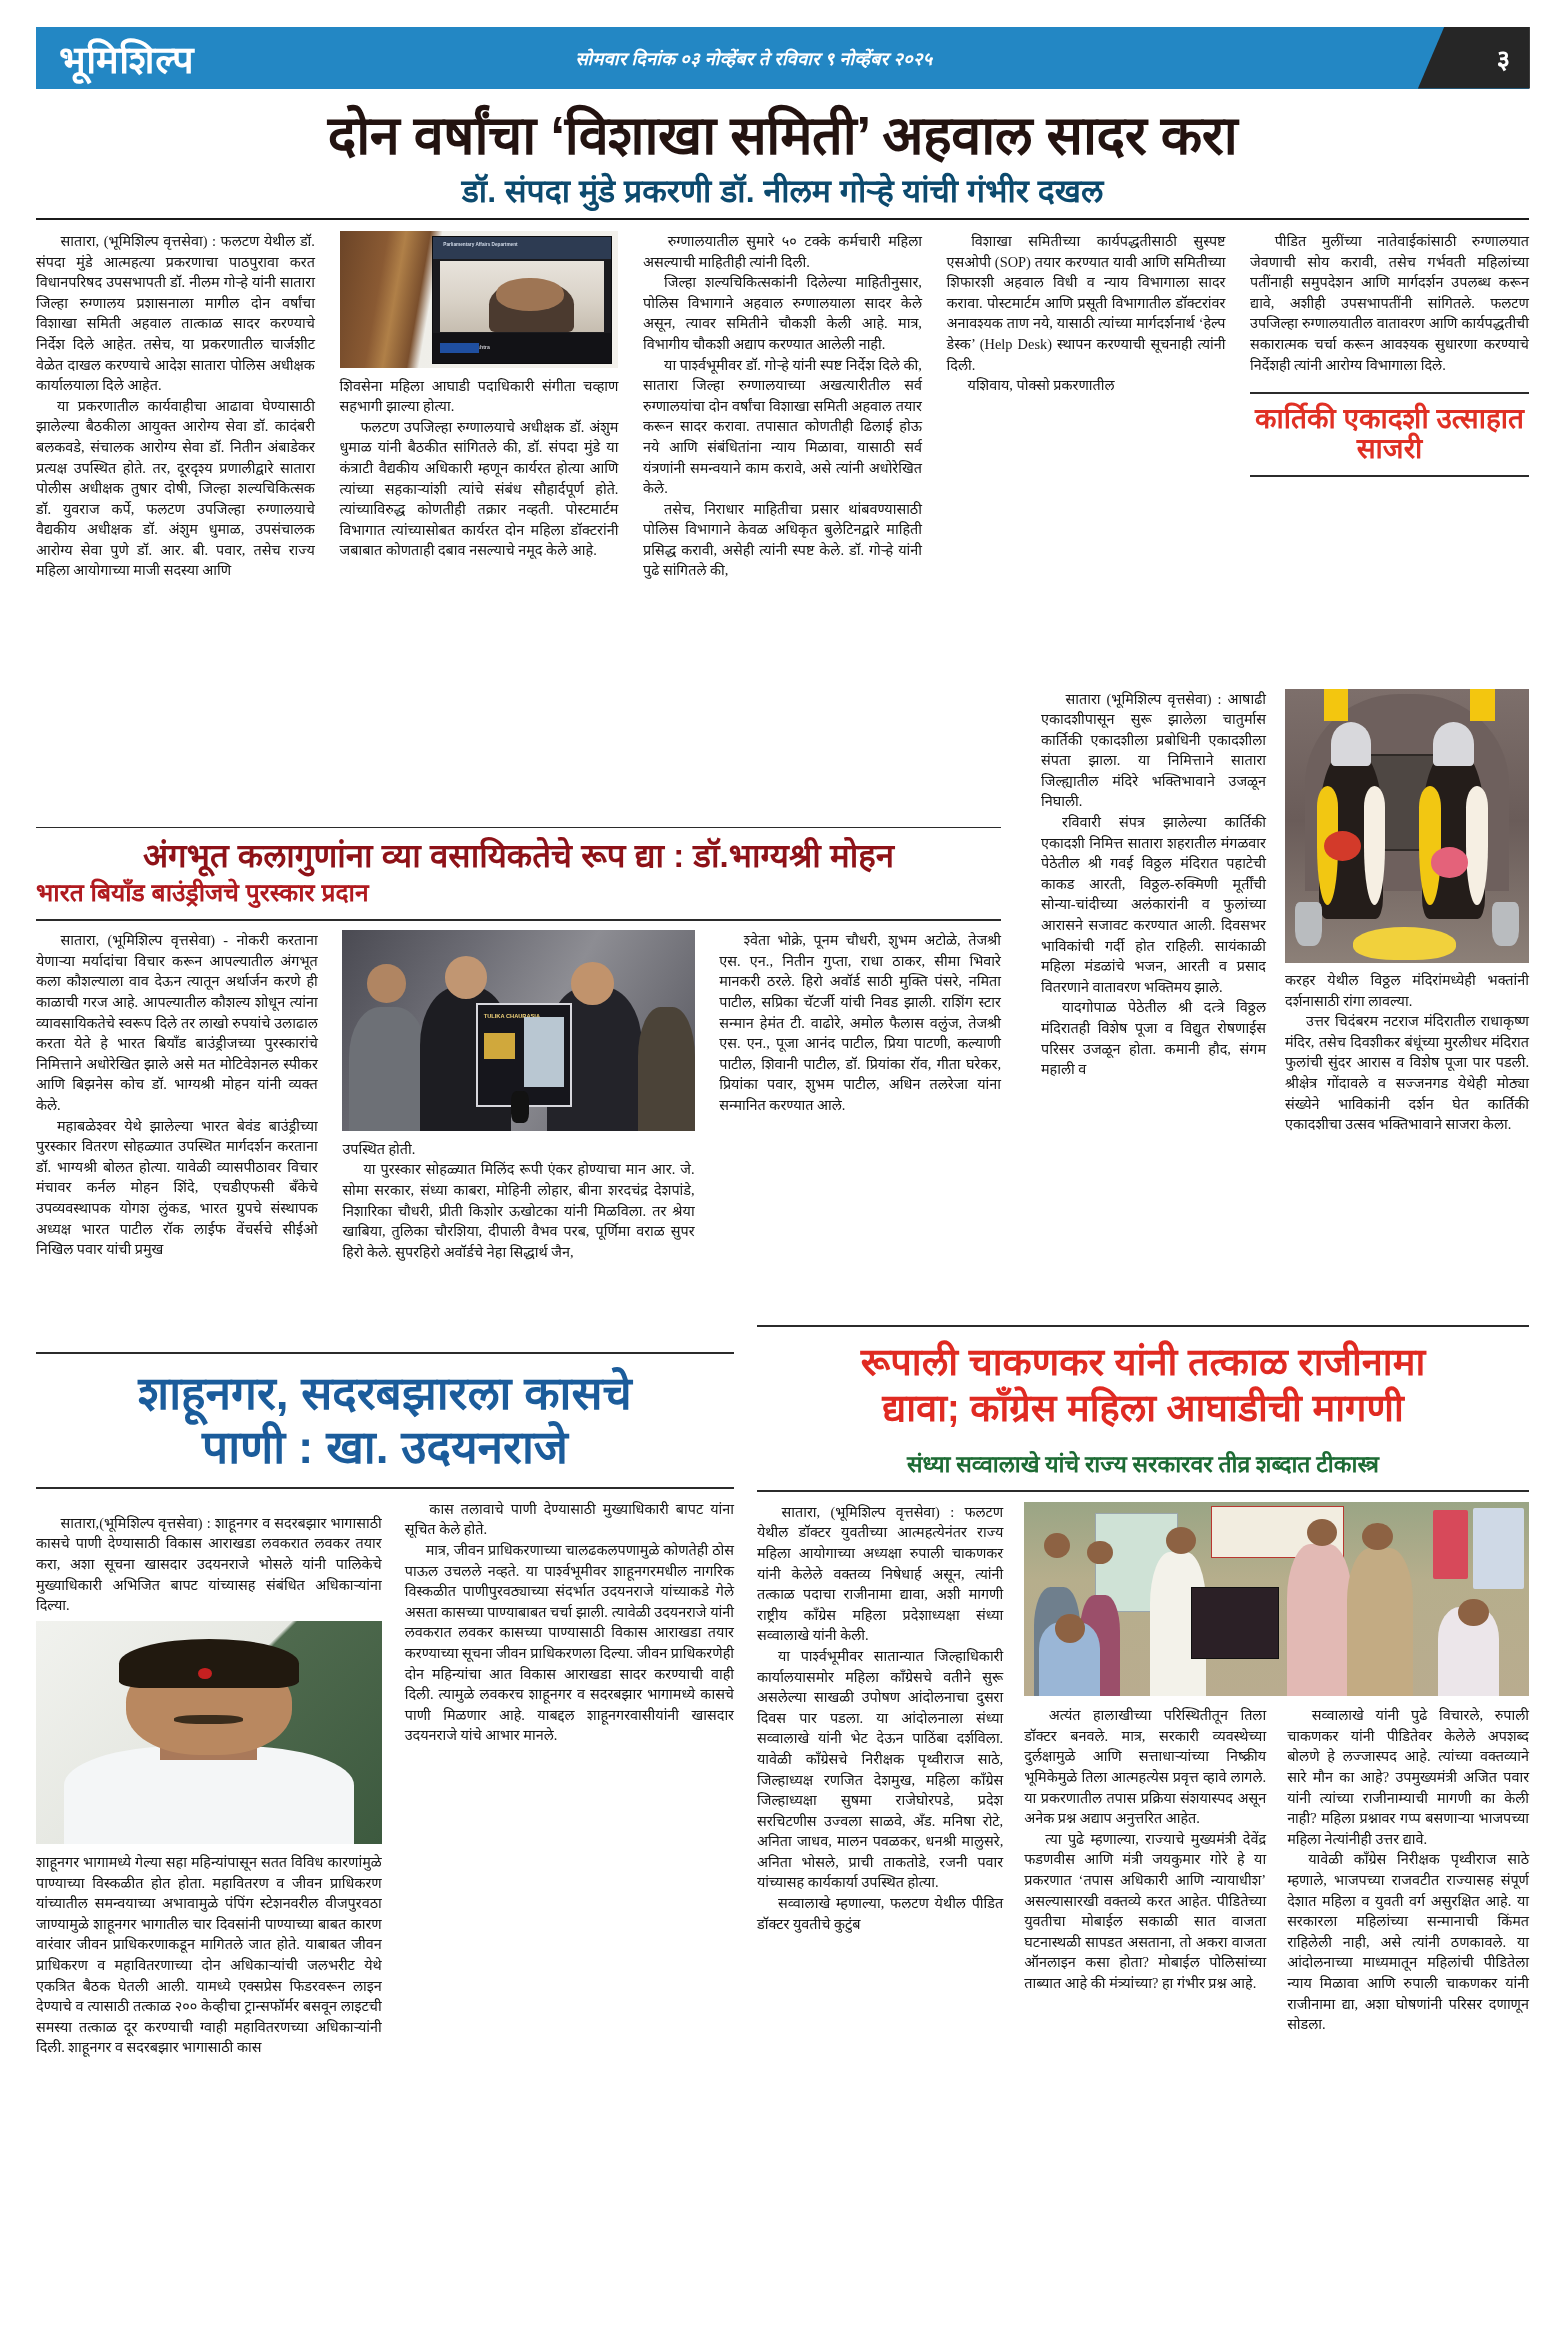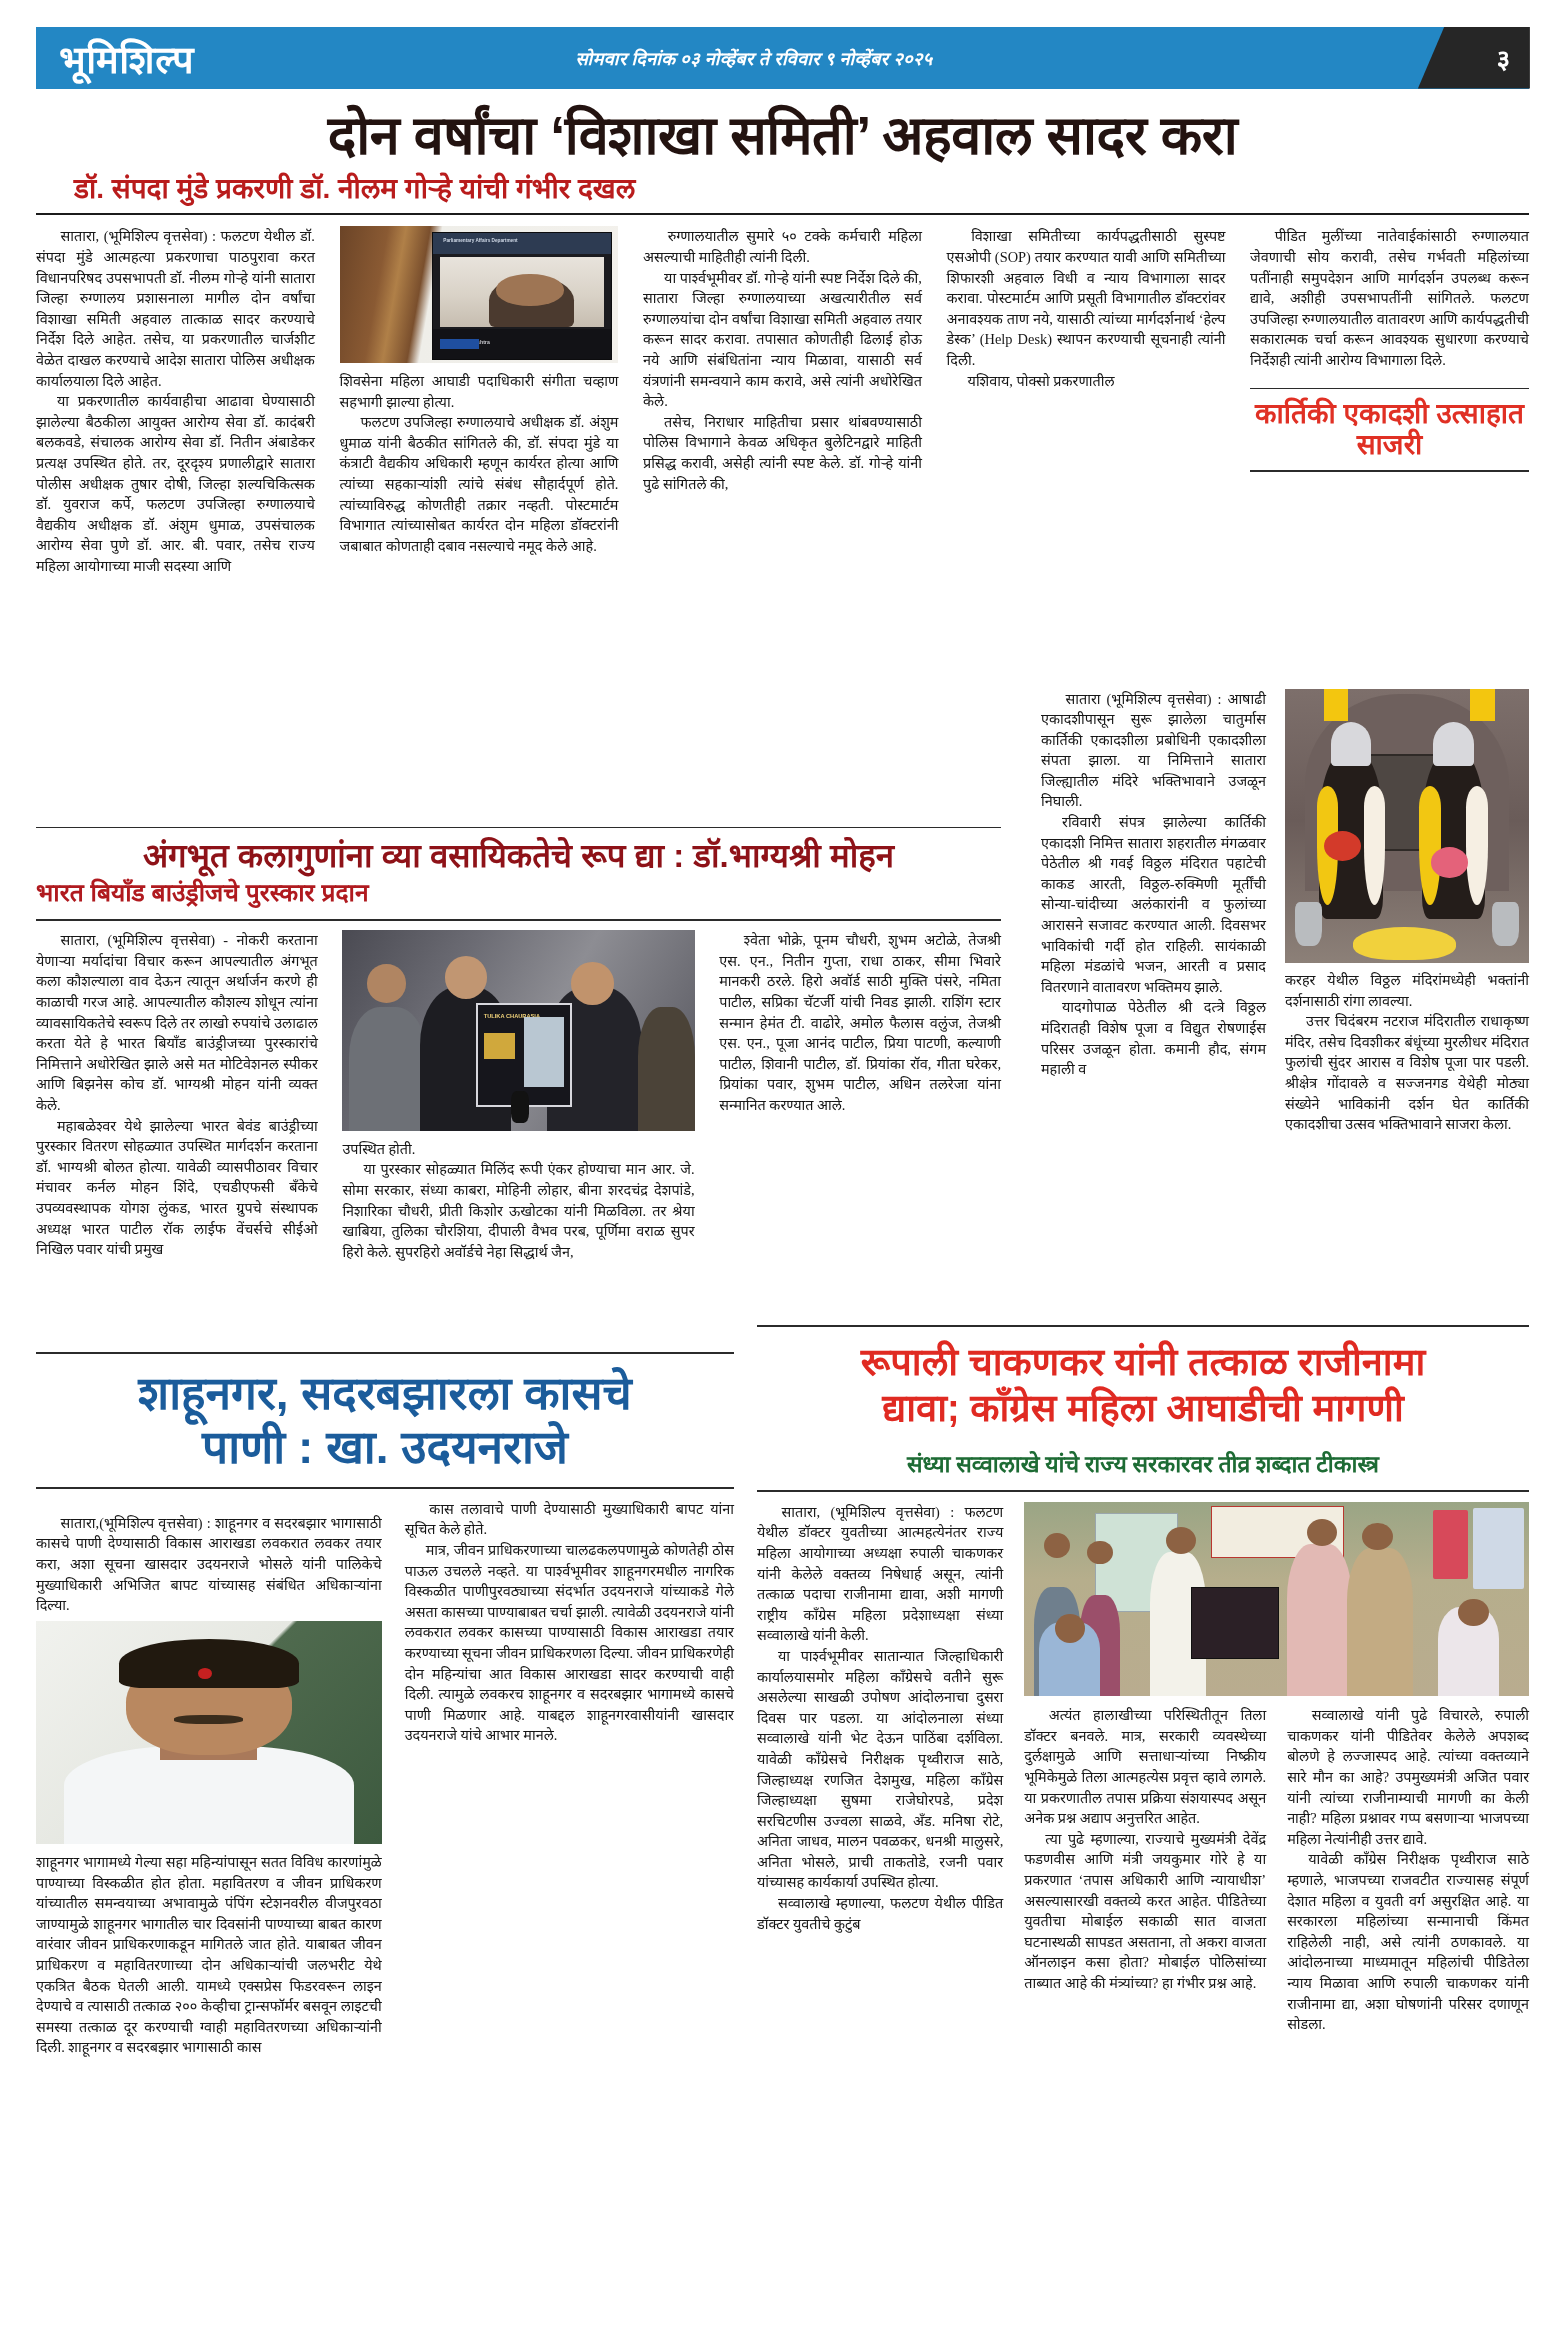--- a/index.html
+++ b/index.html
@@ -48,22 +48,22 @@
   }
 
   
   .hl-main{
     text-align:center;font-weight:bold;color:#231310;
     font-size:54px;line-height:1.08;letter-spacing:-0.5px;
     margin:17px 38px 1.9px 38px;
     font-family:"Liberation Sans","DejaVu Sans",sans-serif;
   }
   .hl-sub-red{
-    text-align:left;font-weight:bold;color:#b91c1c;
-    font-size:28px;line-height:1.15;margin:9.5px 38px 5.7px 38px;
+    text-align:center;font-weight:bold;color:#0c4a6e;
+    font-size:32px;line-height:1.15;margin:9.5px 38px 5.7px 38px;
     font-family:"Liberation Sans","DejaVu Sans",sans-serif;
   }
   .hl-sec-dark{
     text-align:center;font-weight:bold;color:#8e1218;
     font-size:33px;line-height:1.1;
     font-family:"Liberation Sans","DejaVu Sans",sans-serif;
   }
   .hl-sec-red2{
     text-align:left;font-weight:bold;color:#b01a1f;
     font-size:24.6px;line-height:1.15;margin-top:5px;
@@ -208,20 +208,21 @@
             </div>
             <div class="vc-nic"></div>
           </div>
         </div>
         <p class="bt">शिवसेना महिला आघाडी पदाधिकारी संगीता चव्हाण सहभागी झाल्या होत्या.</p>
         <p class="bt">फलटण उपजिल्हा रुग्णालयाचे अधीक्षक डॉ. अंशुम धुमाळ यांनी बैठकीत सांगितले की, डॉ. संपदा मुंडे या कंत्राटी वैद्यकीय अधिकारी म्हणून कार्यरत होत्या आणि त्यांच्या सहकाऱ्यांशी त्यांचे संबंध सौहार्दपूर्ण होते. त्यांच्याविरुद्ध कोणतीही तक्रार नव्हती. पोस्टमार्टम विभागात त्यांच्यासोबत कार्यरत दोन महिला डॉक्टरांनी जबाबात कोणताही दबाव नसल्याचे नमूद केले आहे.</p>
       </div>
 
       <div class="col">
         <p class="bt first">रुग्णालयातील सुमारे ५० टक्के कर्मचारी महिला असल्याची माहितीही त्यांनी दिली.</p>
+        <p class="bt">जिल्हा शल्यचिकित्सकांनी दिलेल्या माहितीनुसार, पोलिस विभागाने अहवाल रुग्णालयाला सादर केले असून, त्यावर समितीने चौकशी केली आहे. मात्र, विभागीय चौकशी अद्याप करण्यात आलेली नाही.</p>
         <p class="bt">या पार्श्वभूमीवर डॉ. गोऱ्हे यांनी स्पष्ट निर्देश दिले की, सातारा जिल्हा रुग्णालयाच्या अखत्यारीतील सर्व रुग्णालयांचा दोन वर्षांचा विशाखा समिती अहवाल तयार करून सादर करावा. तपासात कोणतीही ढिलाई होऊ नये आणि संबंधितांना न्याय मिळावा, यासाठी सर्व यंत्रणांनी समन्वयाने काम करावे, असे त्यांनी अधोरेखित केले.</p>
         <p class="bt">तसेच, निराधार माहितीचा प्रसार थांबवण्यासाठी पोलिस विभागाने केवळ अधिकृत बुलेटिनद्वारे माहिती प्रसिद्ध करावी, असेही त्यांनी स्पष्ट केले. डॉ. गोऱ्हे यांनी पुढे सांगितले की,</p>
       </div>
 
       <div class="col">
         <p class="bt first">विशाखा समितीच्या कार्यपद्धतीसाठी सुस्पष्ट एसओपी (SOP) तयार करण्यात यावी आणि समितीच्या शिफारशी अहवाल विधी व न्याय विभागाला सादर करावा. पोस्टमार्टम आणि प्रसूती विभागातील डॉक्टरांवर अनावश्यक ताण नये, यासाठी त्यांच्या मार्गदर्शनार्थ ‘हेल्प डेस्क’ (Help Desk) स्थापन करण्याची सूचनाही त्यांनी दिली.</p>
         <p class="bt">यशिवाय, पोक्सो प्रकरणातील</p>
       </div>
 
       <div class="col">

